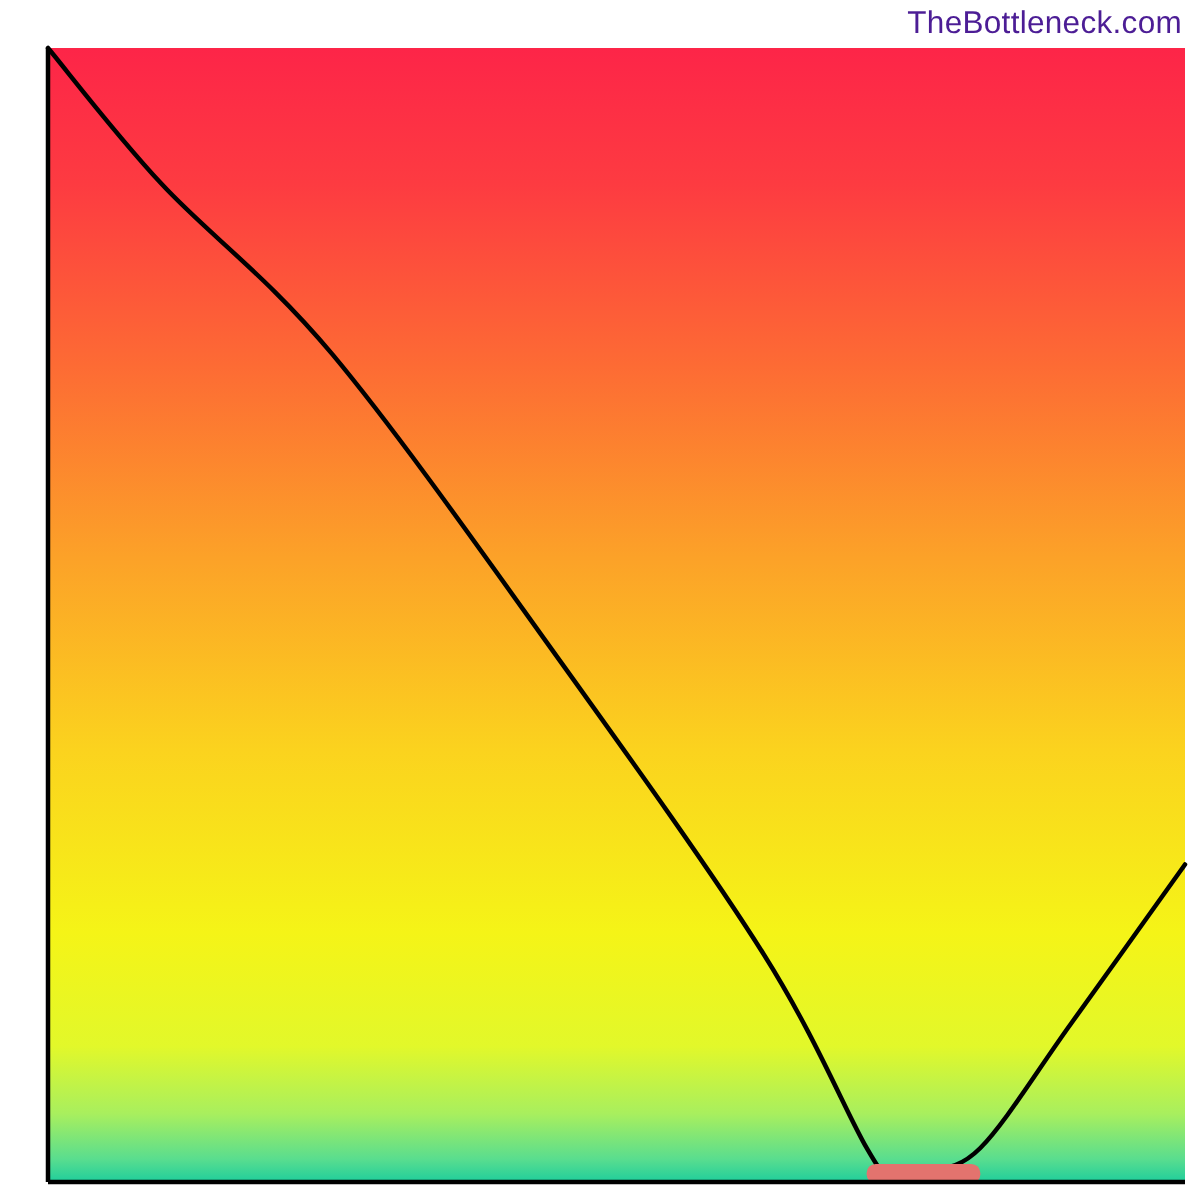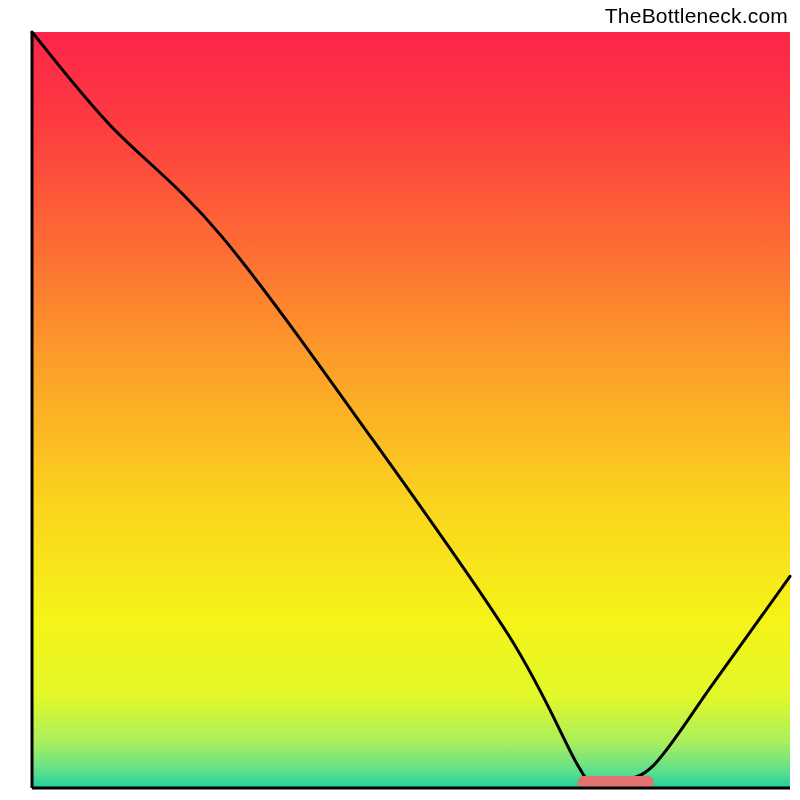--- a/index.html
+++ b/index.html
@@ -14,21 +14,21 @@
   .chart-wrap {
     position: relative;
     width: 800px;
     height: 800px;
   }
   .watermark {
     position: absolute;
     top: 4px;
     right: 12px;
     font-size: 21px;
-    color: #000000;
+    color: #4c1d95;
     font-weight: 500;
     letter-spacing: 0.2px;
     z-index: 3;
   }
   svg {
     position: absolute;
     left: 0;
     top: 0;
     width: 800px;
     height: 800px;

